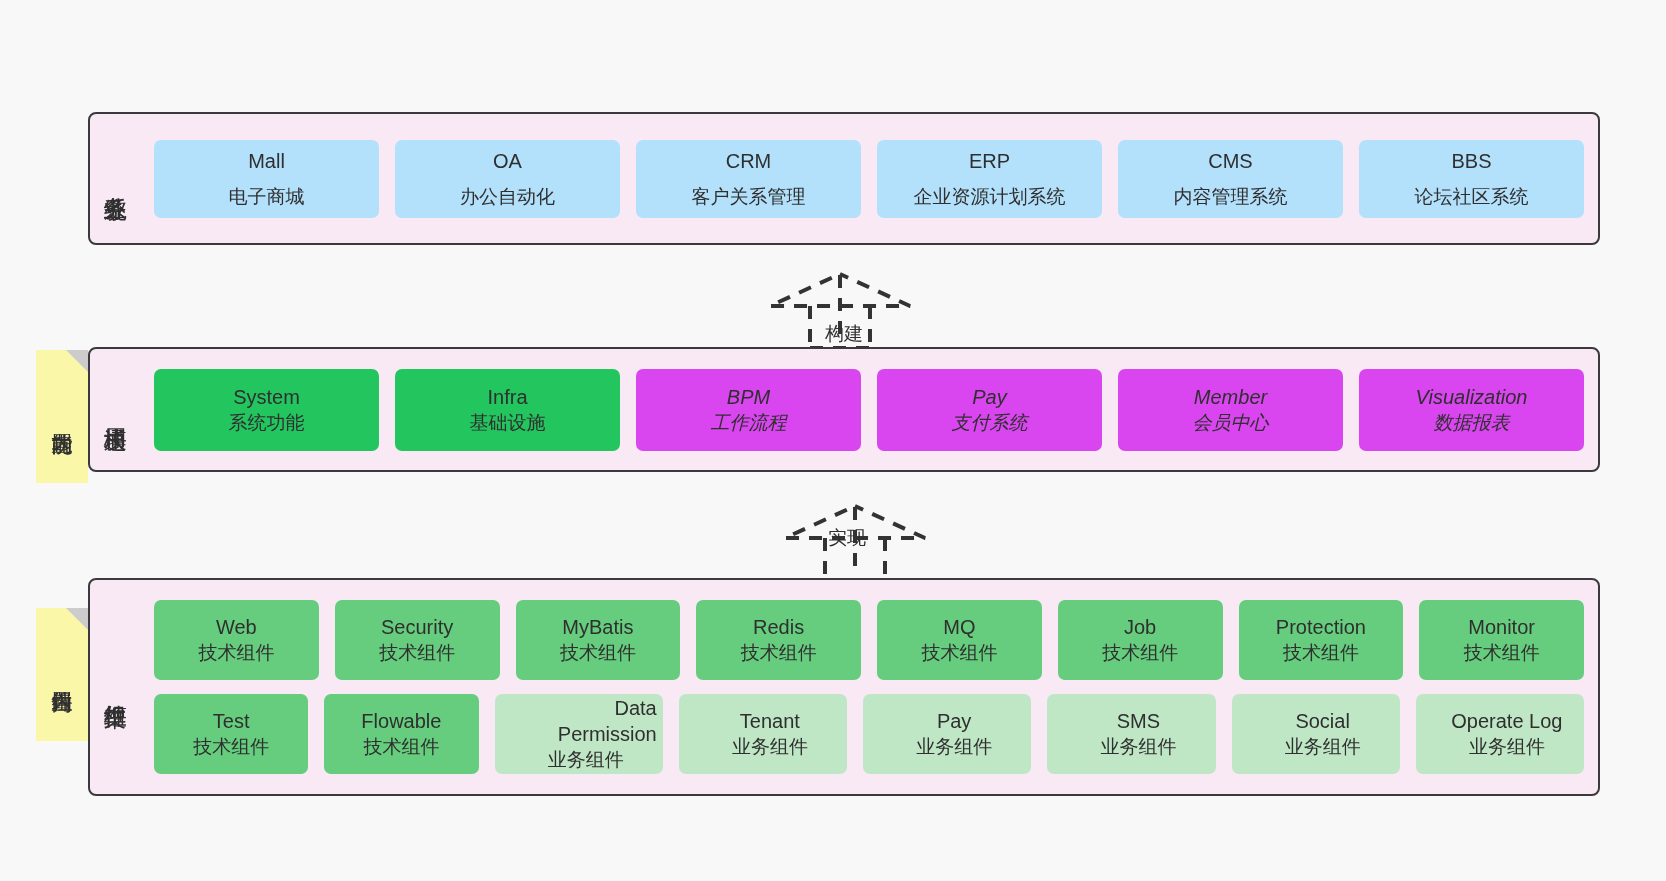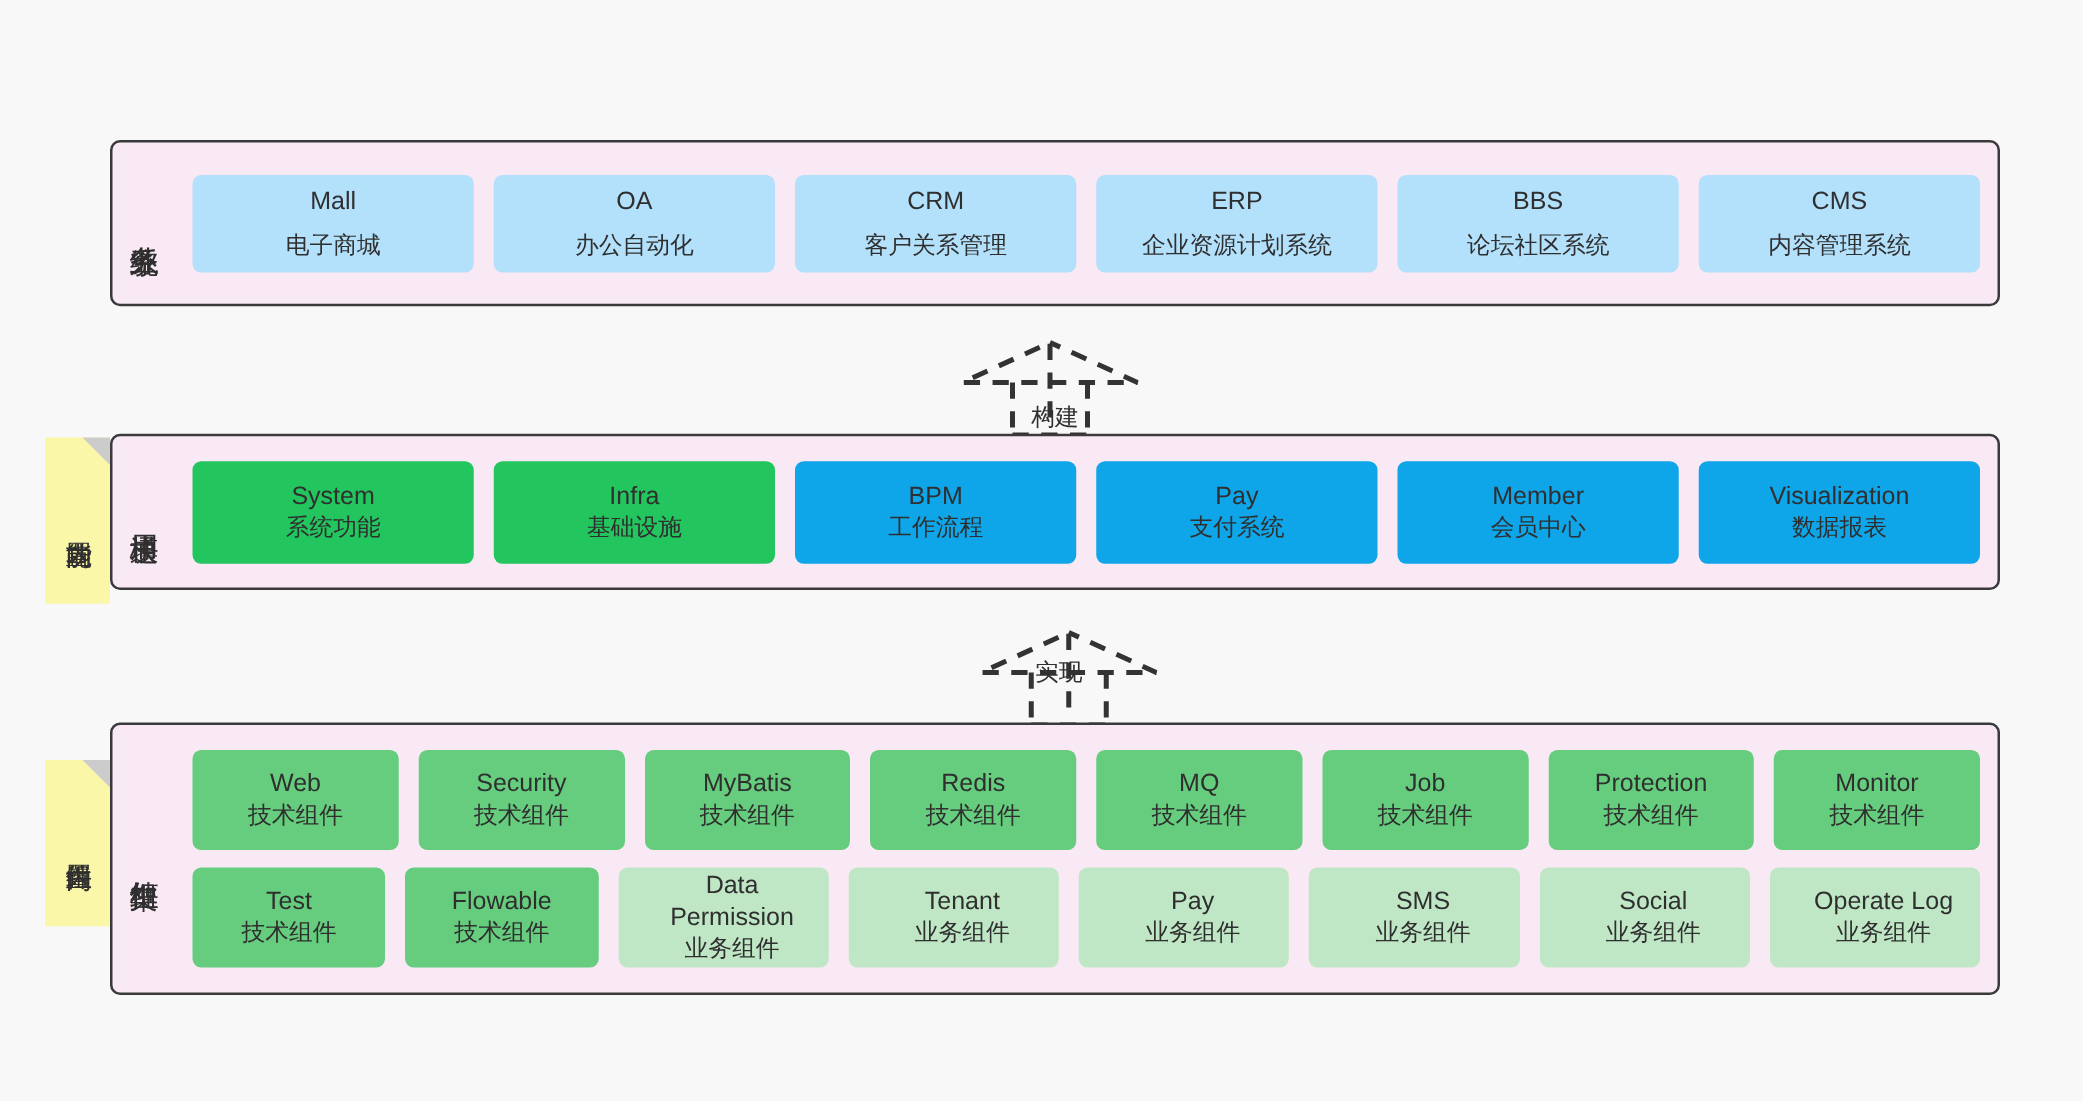--- a/index.html
+++ b/index.html
@@ -78,25 +78,25 @@
     line-height: 1.3;
     white-space: normal;
   }
   .card .t2 {
     font-size: 19px;
     line-height: 1.35;
   }
 
   .h-top   { height: 78px; }
   .h-mid   { height: 82px; }
-  .h-bot   { height: 80px; }
+  .h-bot   { height: 80px; text-align: right; }
 
   .c-blue       { background: #b3e0fb; gap: 10px; }
   .c-red        { background: #22c55e; }
-  .c-pink       { background: #0ea5e9; }
+  .c-pink       { background: #d946ef; font-style: italic; }
   .c-green      { background: #65cd7d; }
   .c-lightgreen { background: #bfe7c5; padding-left: 20px; }
 
   
   .note {
     position: absolute;
     background: #faf7a8;
     box-sizing: border-box;
     display: flex;
     align-items: center;
@@ -149,26 +149,26 @@
         </div>
         <div class="card c-blue h-top">
           <div class="t1">CRM</div>
           <div class="t2">客户关系管理</div>
         </div>
         <div class="card c-blue h-top">
           <div class="t1">ERP</div>
           <div class="t2">企业资源计划系统</div>
         </div>
         <div class="card c-blue h-top">
+          <div class="t1">CMS</div>
+          <div class="t2">内容管理系统</div>
+        </div>
+        <div class="card c-blue h-top">
           <div class="t1">BBS</div>
           <div class="t2">论坛社区系统</div>
-        </div>
-        <div class="card c-blue h-top">
-          <div class="t1">CMS</div>
-          <div class="t2">内容管理系统</div>
         </div>
       </div>
     </div>
   </div>
 
   <div class="connector" style="left:755px; top:258px; width:180px; height:92px;">
     <svg width="180" height="92" viewBox="0 0 180 92">
       <path d="M 85 76 L 85 16 L 15 48 L 155 48 L 85 16" fill="none" stroke="#333333" stroke-width="4" stroke-dasharray="13 10" stroke-linecap="butt"></path>
       <path d="M 55 48 L 55 92 M 115 48 L 115 92 M 55 90 L 115 90" fill="none" stroke="#333333" stroke-width="4" stroke-dasharray="13 10"></path>
     </svg>

